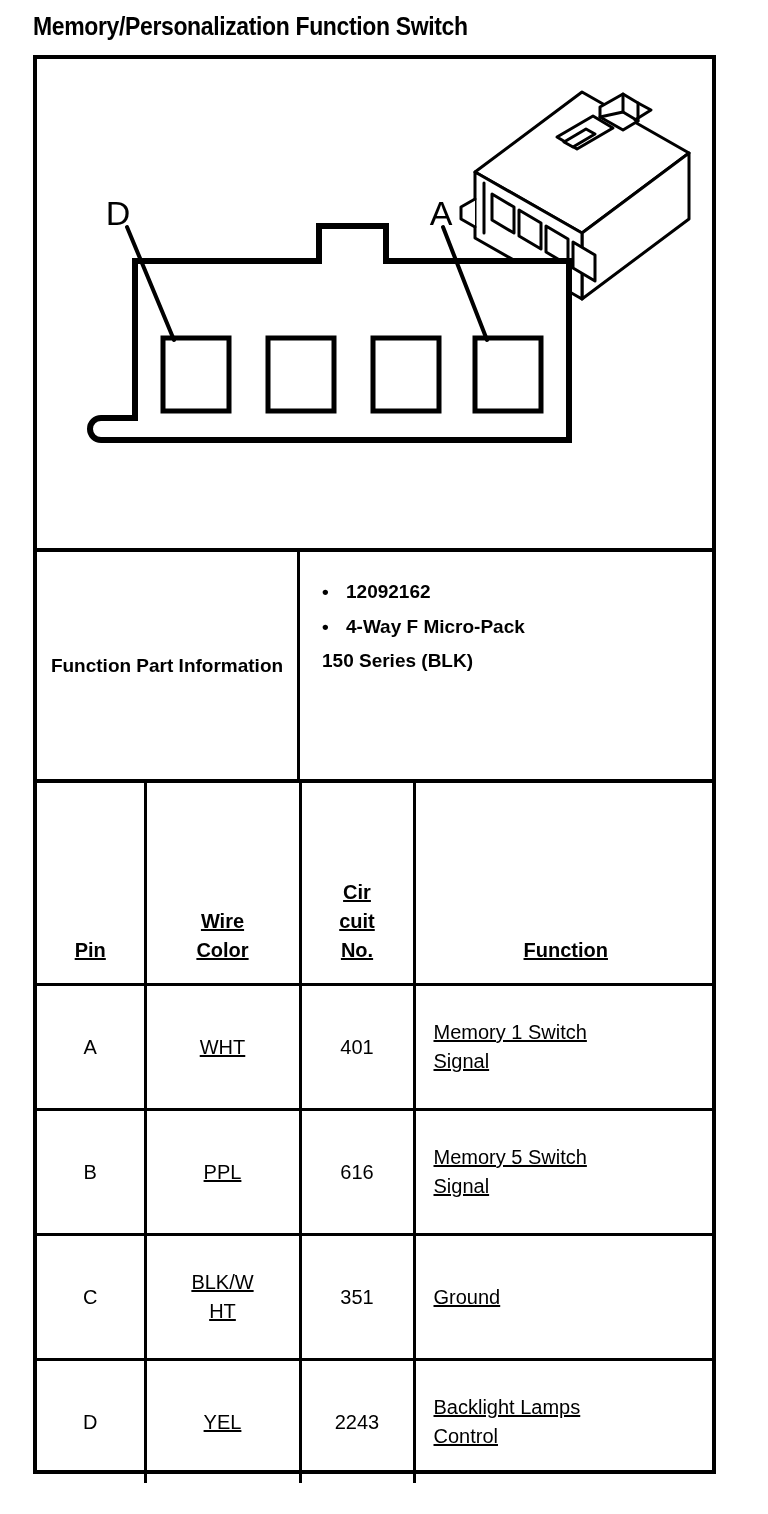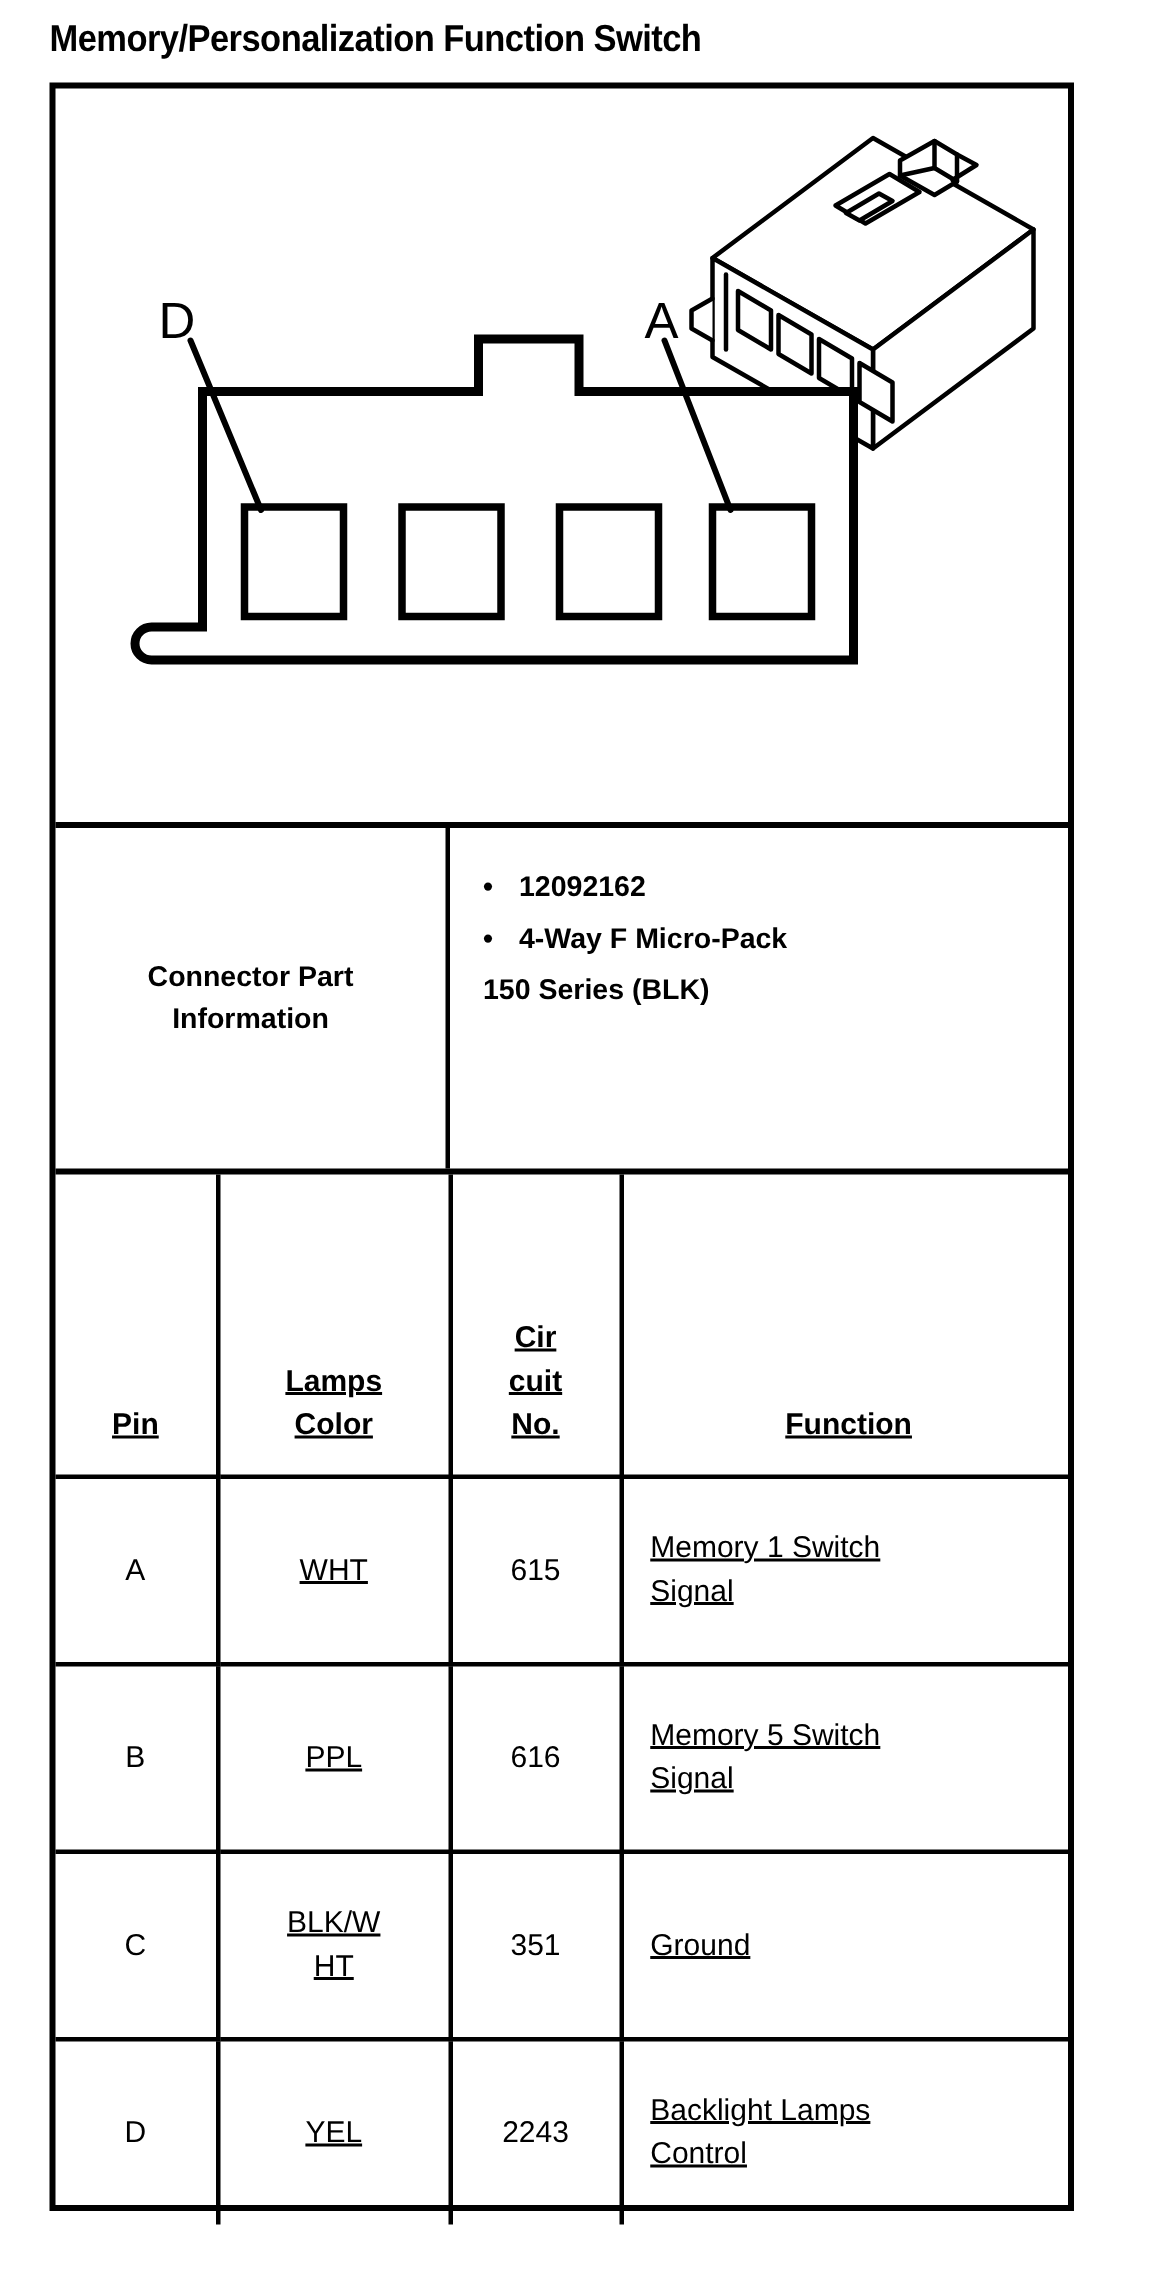--- a/index.html
+++ b/index.html
@@ -222,21 +222,21 @@
         <line x1="90" y1="168" x2="137" y2="281"></line>
         <line x1="406" y1="168" x2="450" y2="281"></line>
       </g>
 
       <text x="81" y="166" text-anchor="middle" font-family="Liberation Sans, sans-serif" font-size="34" fill="#000">D</text>
       <text x="404" y="166" text-anchor="middle" font-family="Liberation Sans, sans-serif" font-size="34" fill="#000">A</text>
     </svg>
   </div>
 
   <div class="partinfo-row">
-    <div class="partinfo-label">Connector Part Information</div>
+    <div class="partinfo-label">Function Part Information</div>
     <div class="partinfo-value">
       <div class="bullet-line">
         <span class="bullet-dot">•</span>
         <span class="bullet-text">12092162</span>
       </div>
       <div class="bullet-line">
         <span class="bullet-dot">•</span>
         <span class="bullet-text">4-Way F Micro-Pack</span>
       </div>
       <div class="partinfo-cont">150 Series (BLK)</div>
@@ -250,41 +250,41 @@
           <col class="c-wire">
           <col class="c-circuit">
           <col class="c-function">
       </colgroup>
       <thead>
         <tr>
           <th>
             <span class="hdr-stack">Pin</span>
           </th>
           <th>
-            <span class="hdr-stack">Lamps</span>
+            <span class="hdr-stack">Wire</span>
             <span class="hdr-stack">Color</span>
           </th>
           <th>
             <span class="hdr-stack">Cir</span>
             <span class="hdr-stack">cuit</span>
             <span class="hdr-stack">No.</span>
           </th>
           <th>
             <span class="hdr-stack">Function</span>
           </th>
         </tr>
       </thead>
       <tbody>
         <tr>
           <td>A</td>
           <td>
             <span class="hdr-stack">WHT</span>
 
           </td>
-          <td>615</td>
+          <td>401</td>
           <td class="fn">
             <span class="hdr-stack">Memory 1 Switch</span>
             <span class="hdr-stack">Signal</span>
           </td>
         </tr>
         <tr>
           <td>B</td>
           <td>
             <span class="hdr-stack">PPL</span>
 

